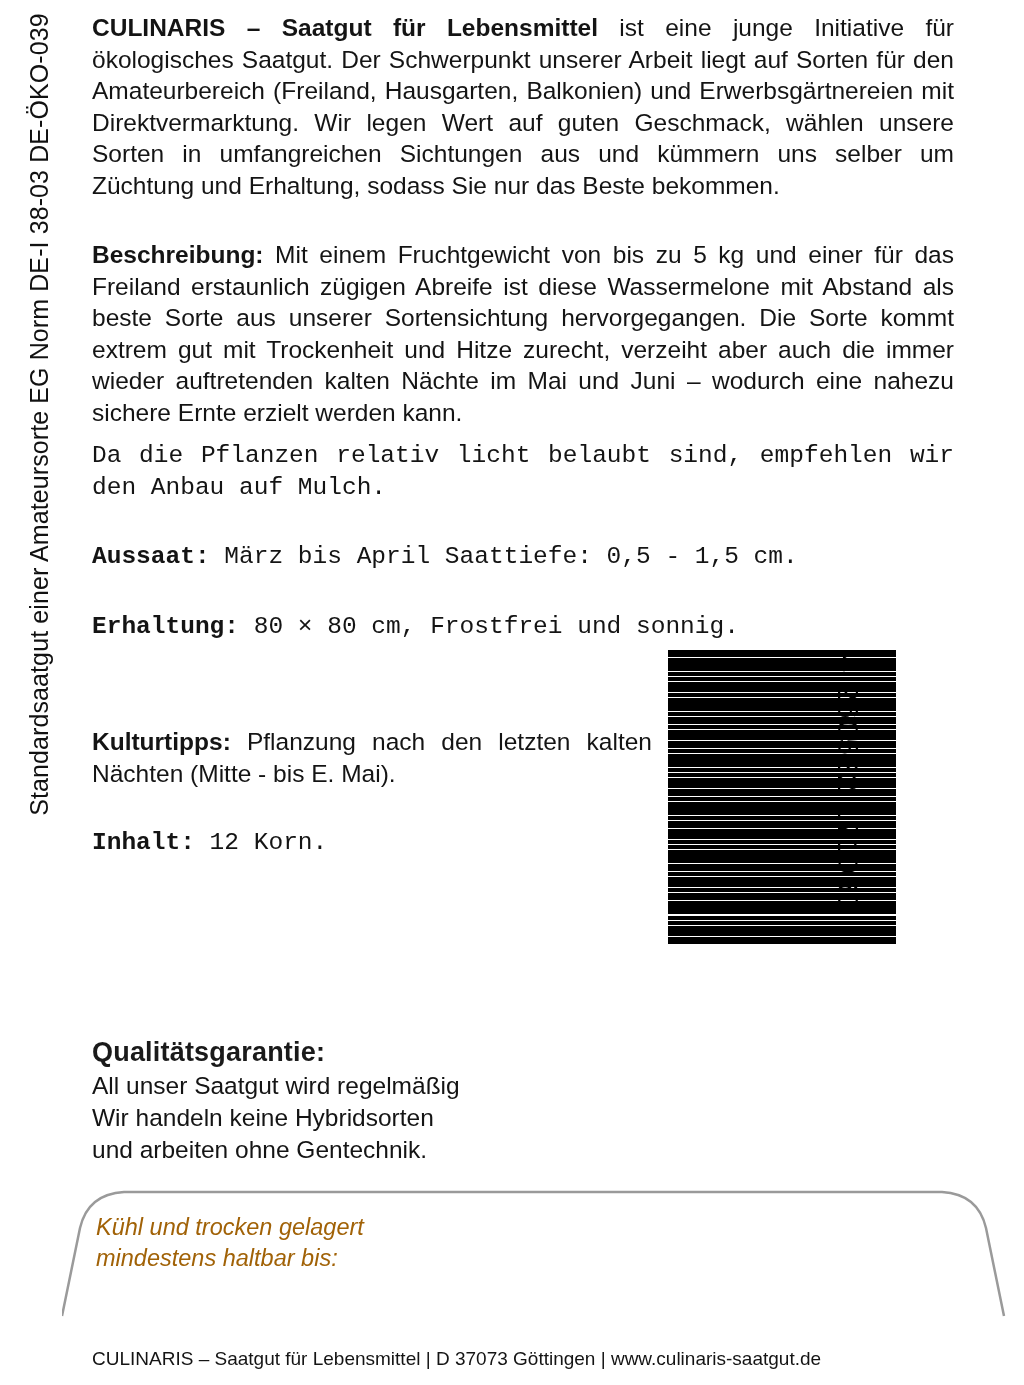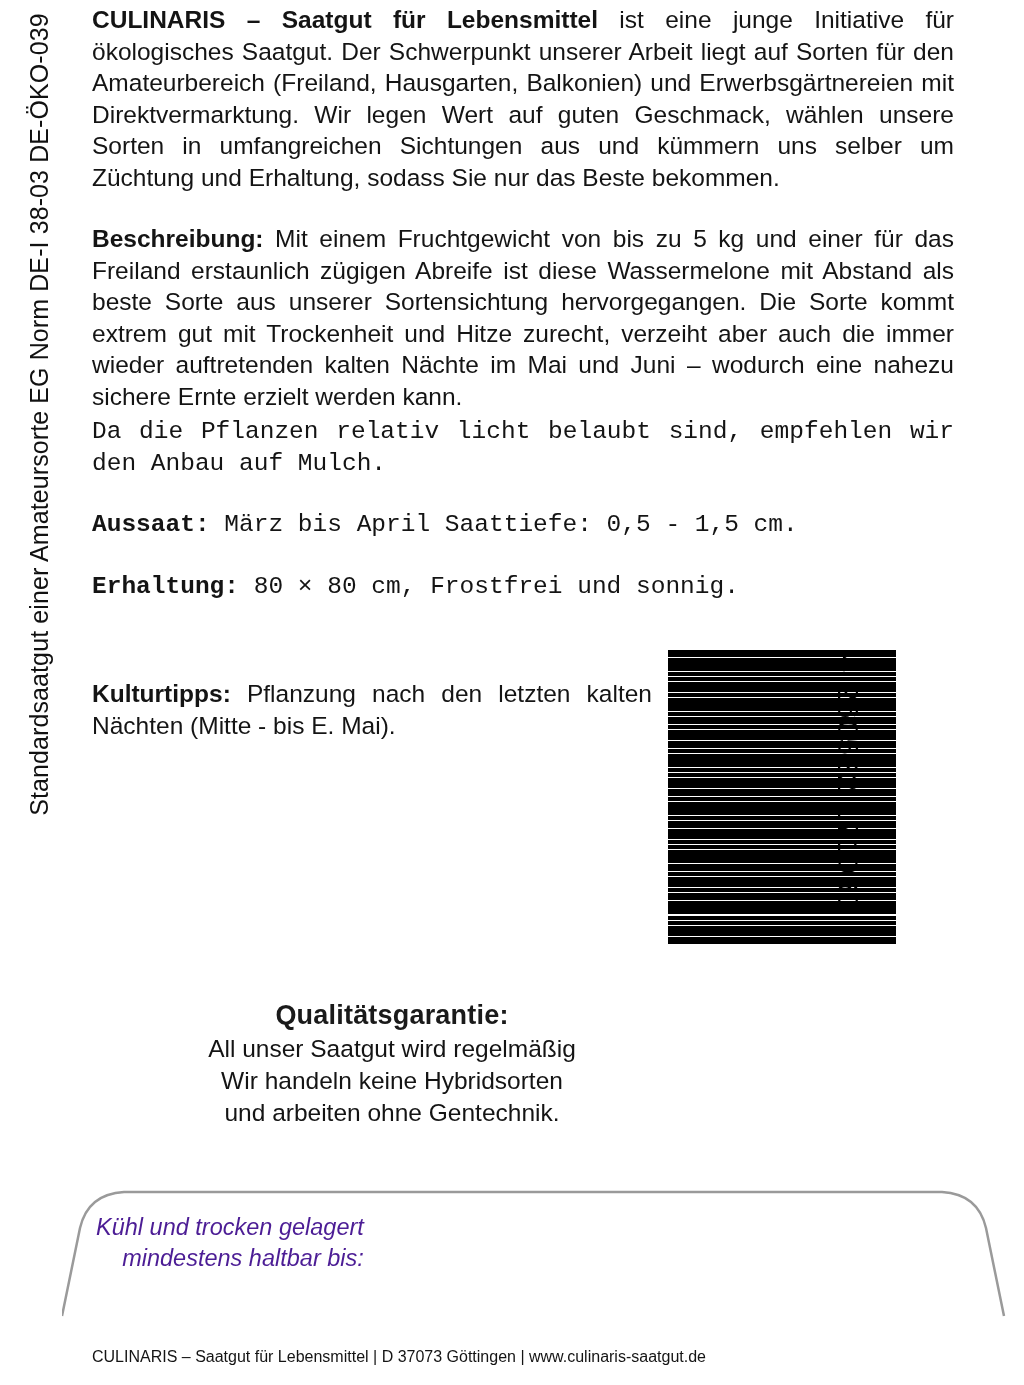--- a/index.html
+++ b/index.html
@@ -41,21 +41,21 @@
 
   
   .content {
     position: absolute;
     left: 92px;
     top: 0px;
     width: 862px;
   }
 
   p.block {
-    margin: 4px 0 0 0;
+    margin: 12px 0 0 0;
     font-size: 24.5px;
     line-height: 31.5px;
     text-align: justify;
     text-justify: inter-word;
     color: #141414;
   }
   p.block b { font-weight: bold; }
   .gap-lg { height: 26px; }
   .gap-sm { height: 10px; }
 
@@ -94,23 +94,22 @@
     font-size: 29px;
     letter-spacing: 2px;
     color: #000;
     white-space: nowrap;
   }
 
   
   .quality {
     position: absolute;
     left: 92px;
-    top: 1000px;
+    top: 1037px;
     width: 600px;
-    text-align: center;
   }
   .quality h2 {
     margin: 0 0 2px 0;
     font-size: 27px;
     font-weight: bold;
     letter-spacing: 0.2px;
   }
   .quality .line {
     font-size: 24.5px;
     line-height: 32px;
@@ -126,31 +125,30 @@
     height: 122px;
   }
   .bbd-box svg { display:block; }
   .bbd-text {
     position: absolute;
     left: 34px;
     top: 24px;
     font-style: italic;
     font-size: 23.5px;
     line-height: 31px;
-    color: #4c1d95;
-    text-align: right;
+    color: #a16207;
   }
 
   
   .footer {
     position: absolute;
     left: 92px;
     top: 1348px;
     width: 900px;
-    font-size: 16px;
+    font-size: 19px;
     color: #141414;
     white-space: nowrap;
   }
 </style>
 </head>
 <body>
 
 <div class="side-text">
   <span>Standardsaatgut einer Amateursorte EG Norm DE-I 38-03  DE-ÖKO-039</span>
 </div>
@@ -176,20 +174,21 @@
   <div class="gap-sm"></div>
 
 
   <div class="gap-lg"></div>
   <div class="gap-sm"></div>
 
   <p class="block" style="width:560px;"><b>Kulturtipps:</b><span> Pflanzung nach den letzten kalten Nächten (Mitte - bis E. Mai).</span></p>
 
   <div class="gap-lg"></div>
 
+  <p class="block nowrap-line"><b>Inhalt:</b><span> 12 Korn.</span></p>
 
 </div>
 
 <div class="barcode-wrap">
   <div class="barcode">
     <i style="height:7px"></i>
     <i style="height:13px"></i>
     <i style="height:4px"></i>
     <i style="height:4px"></i>
     <i style="height:10px"></i>

